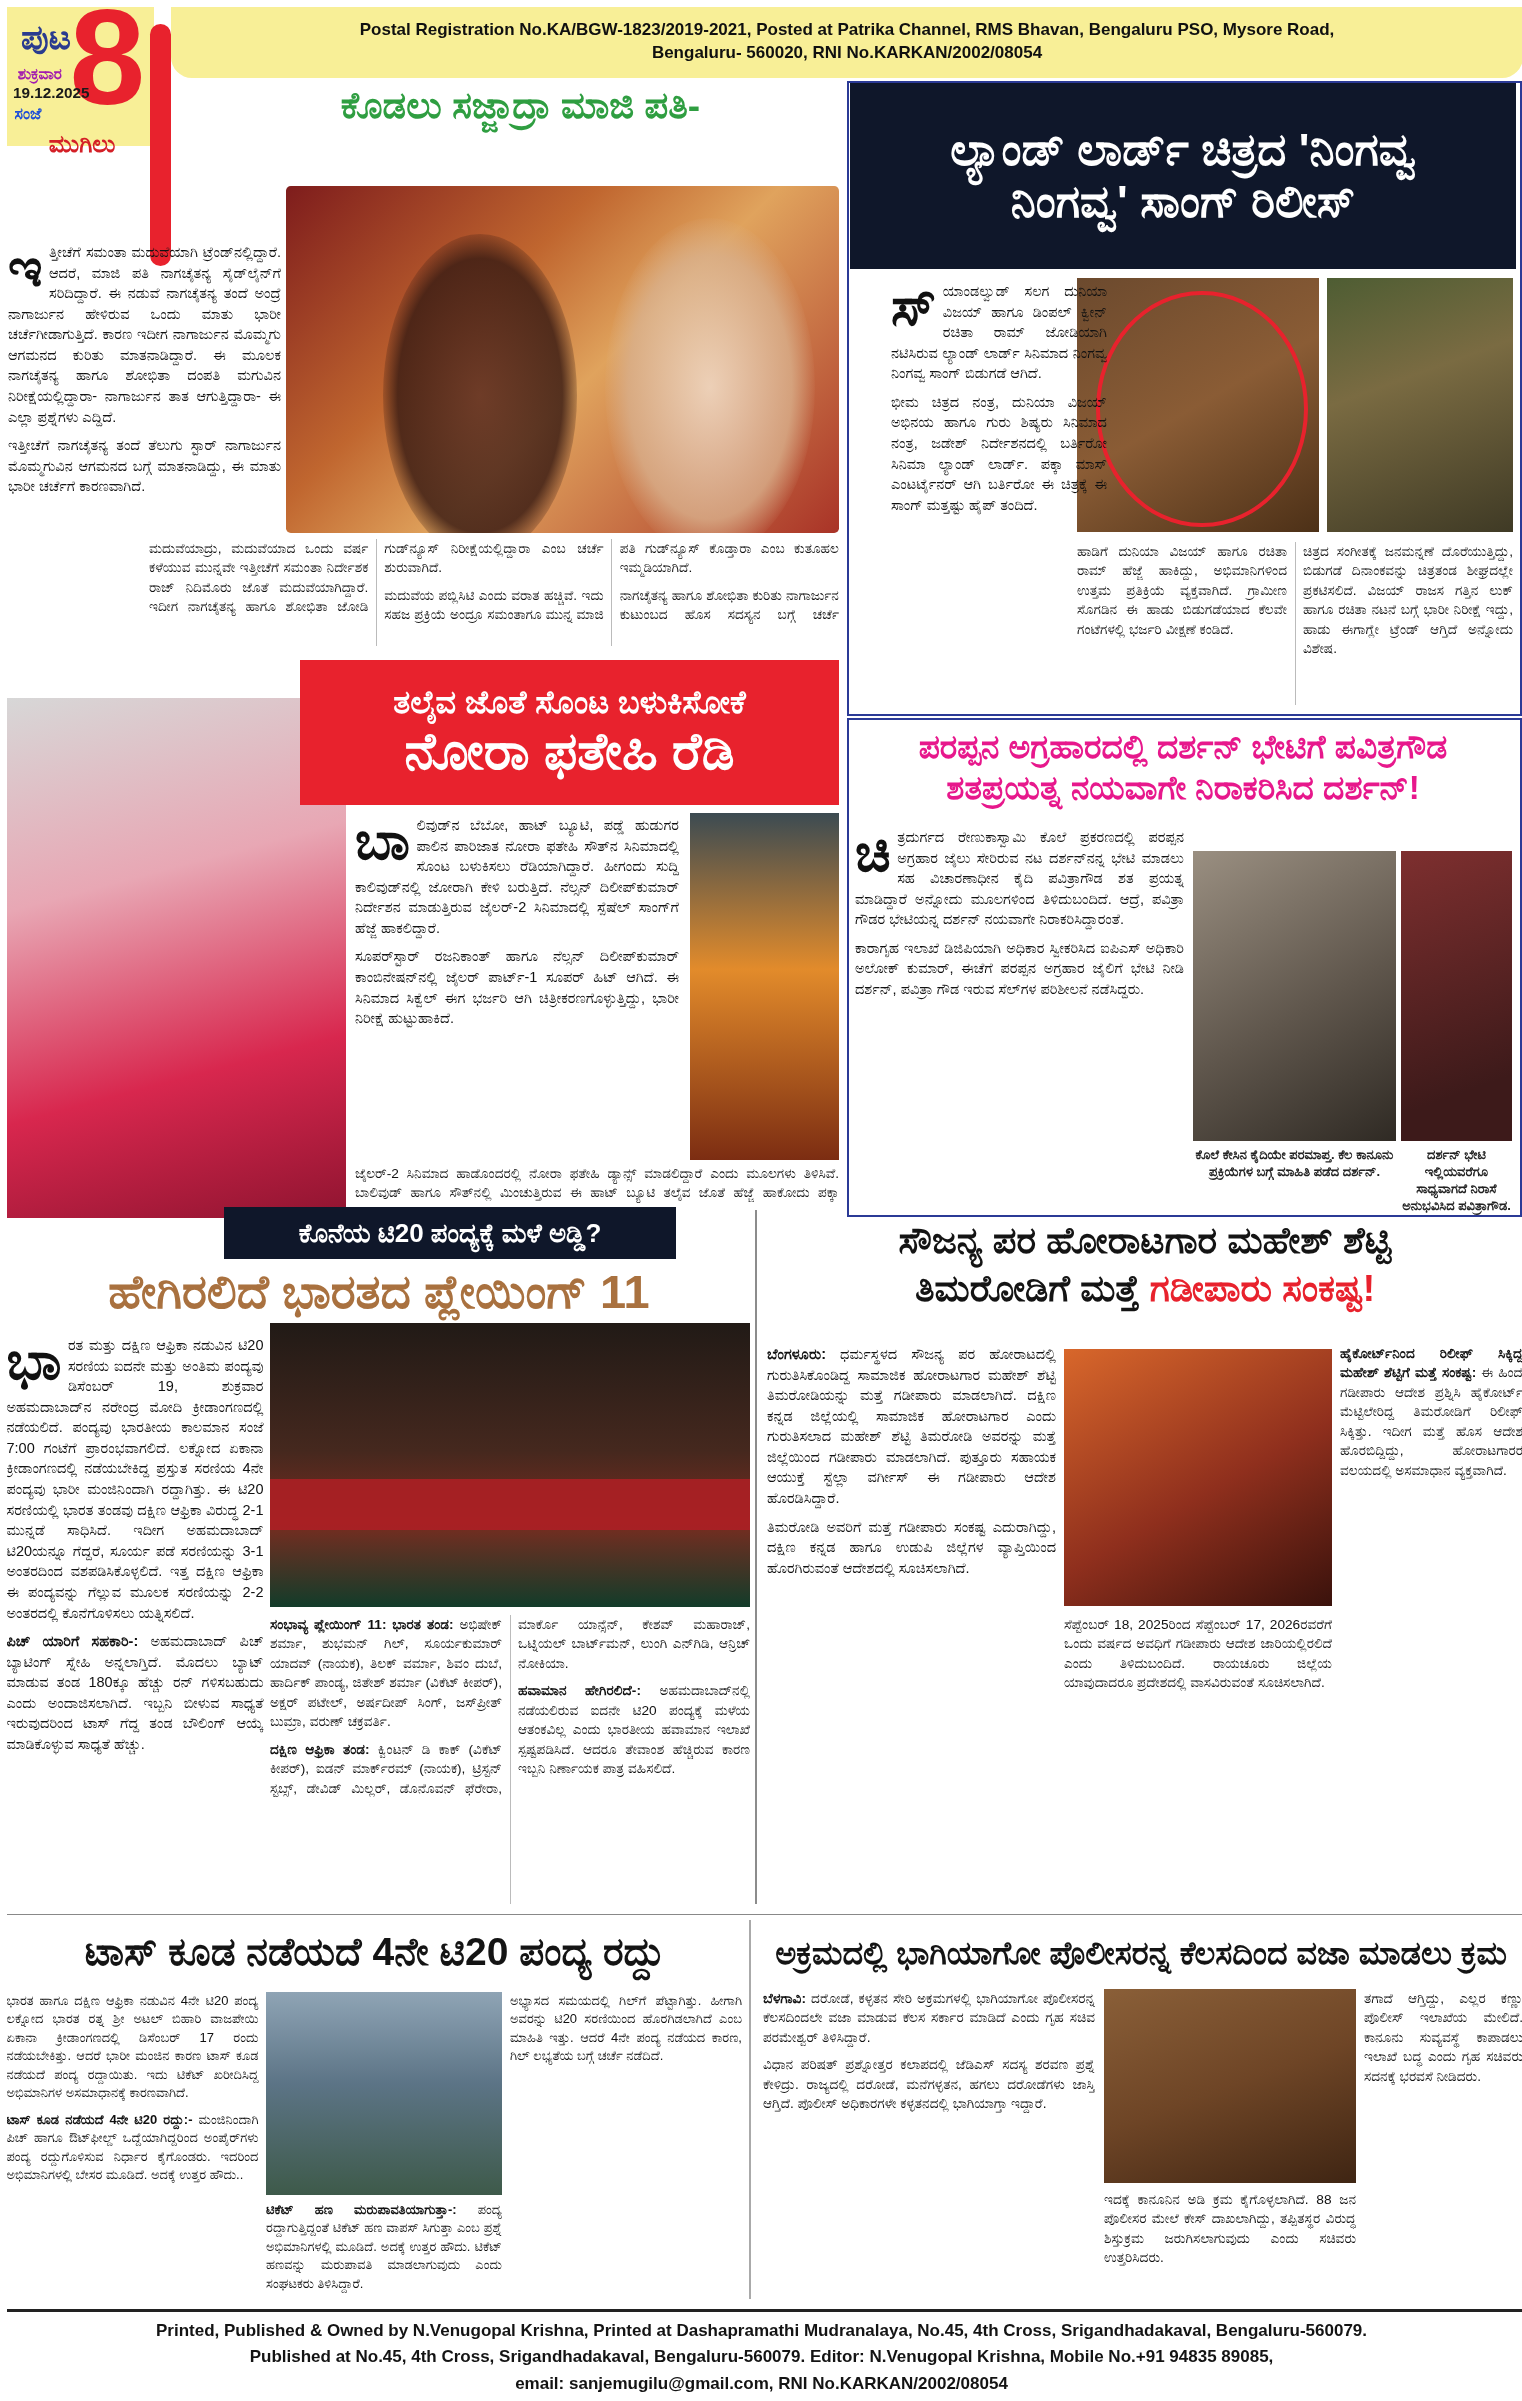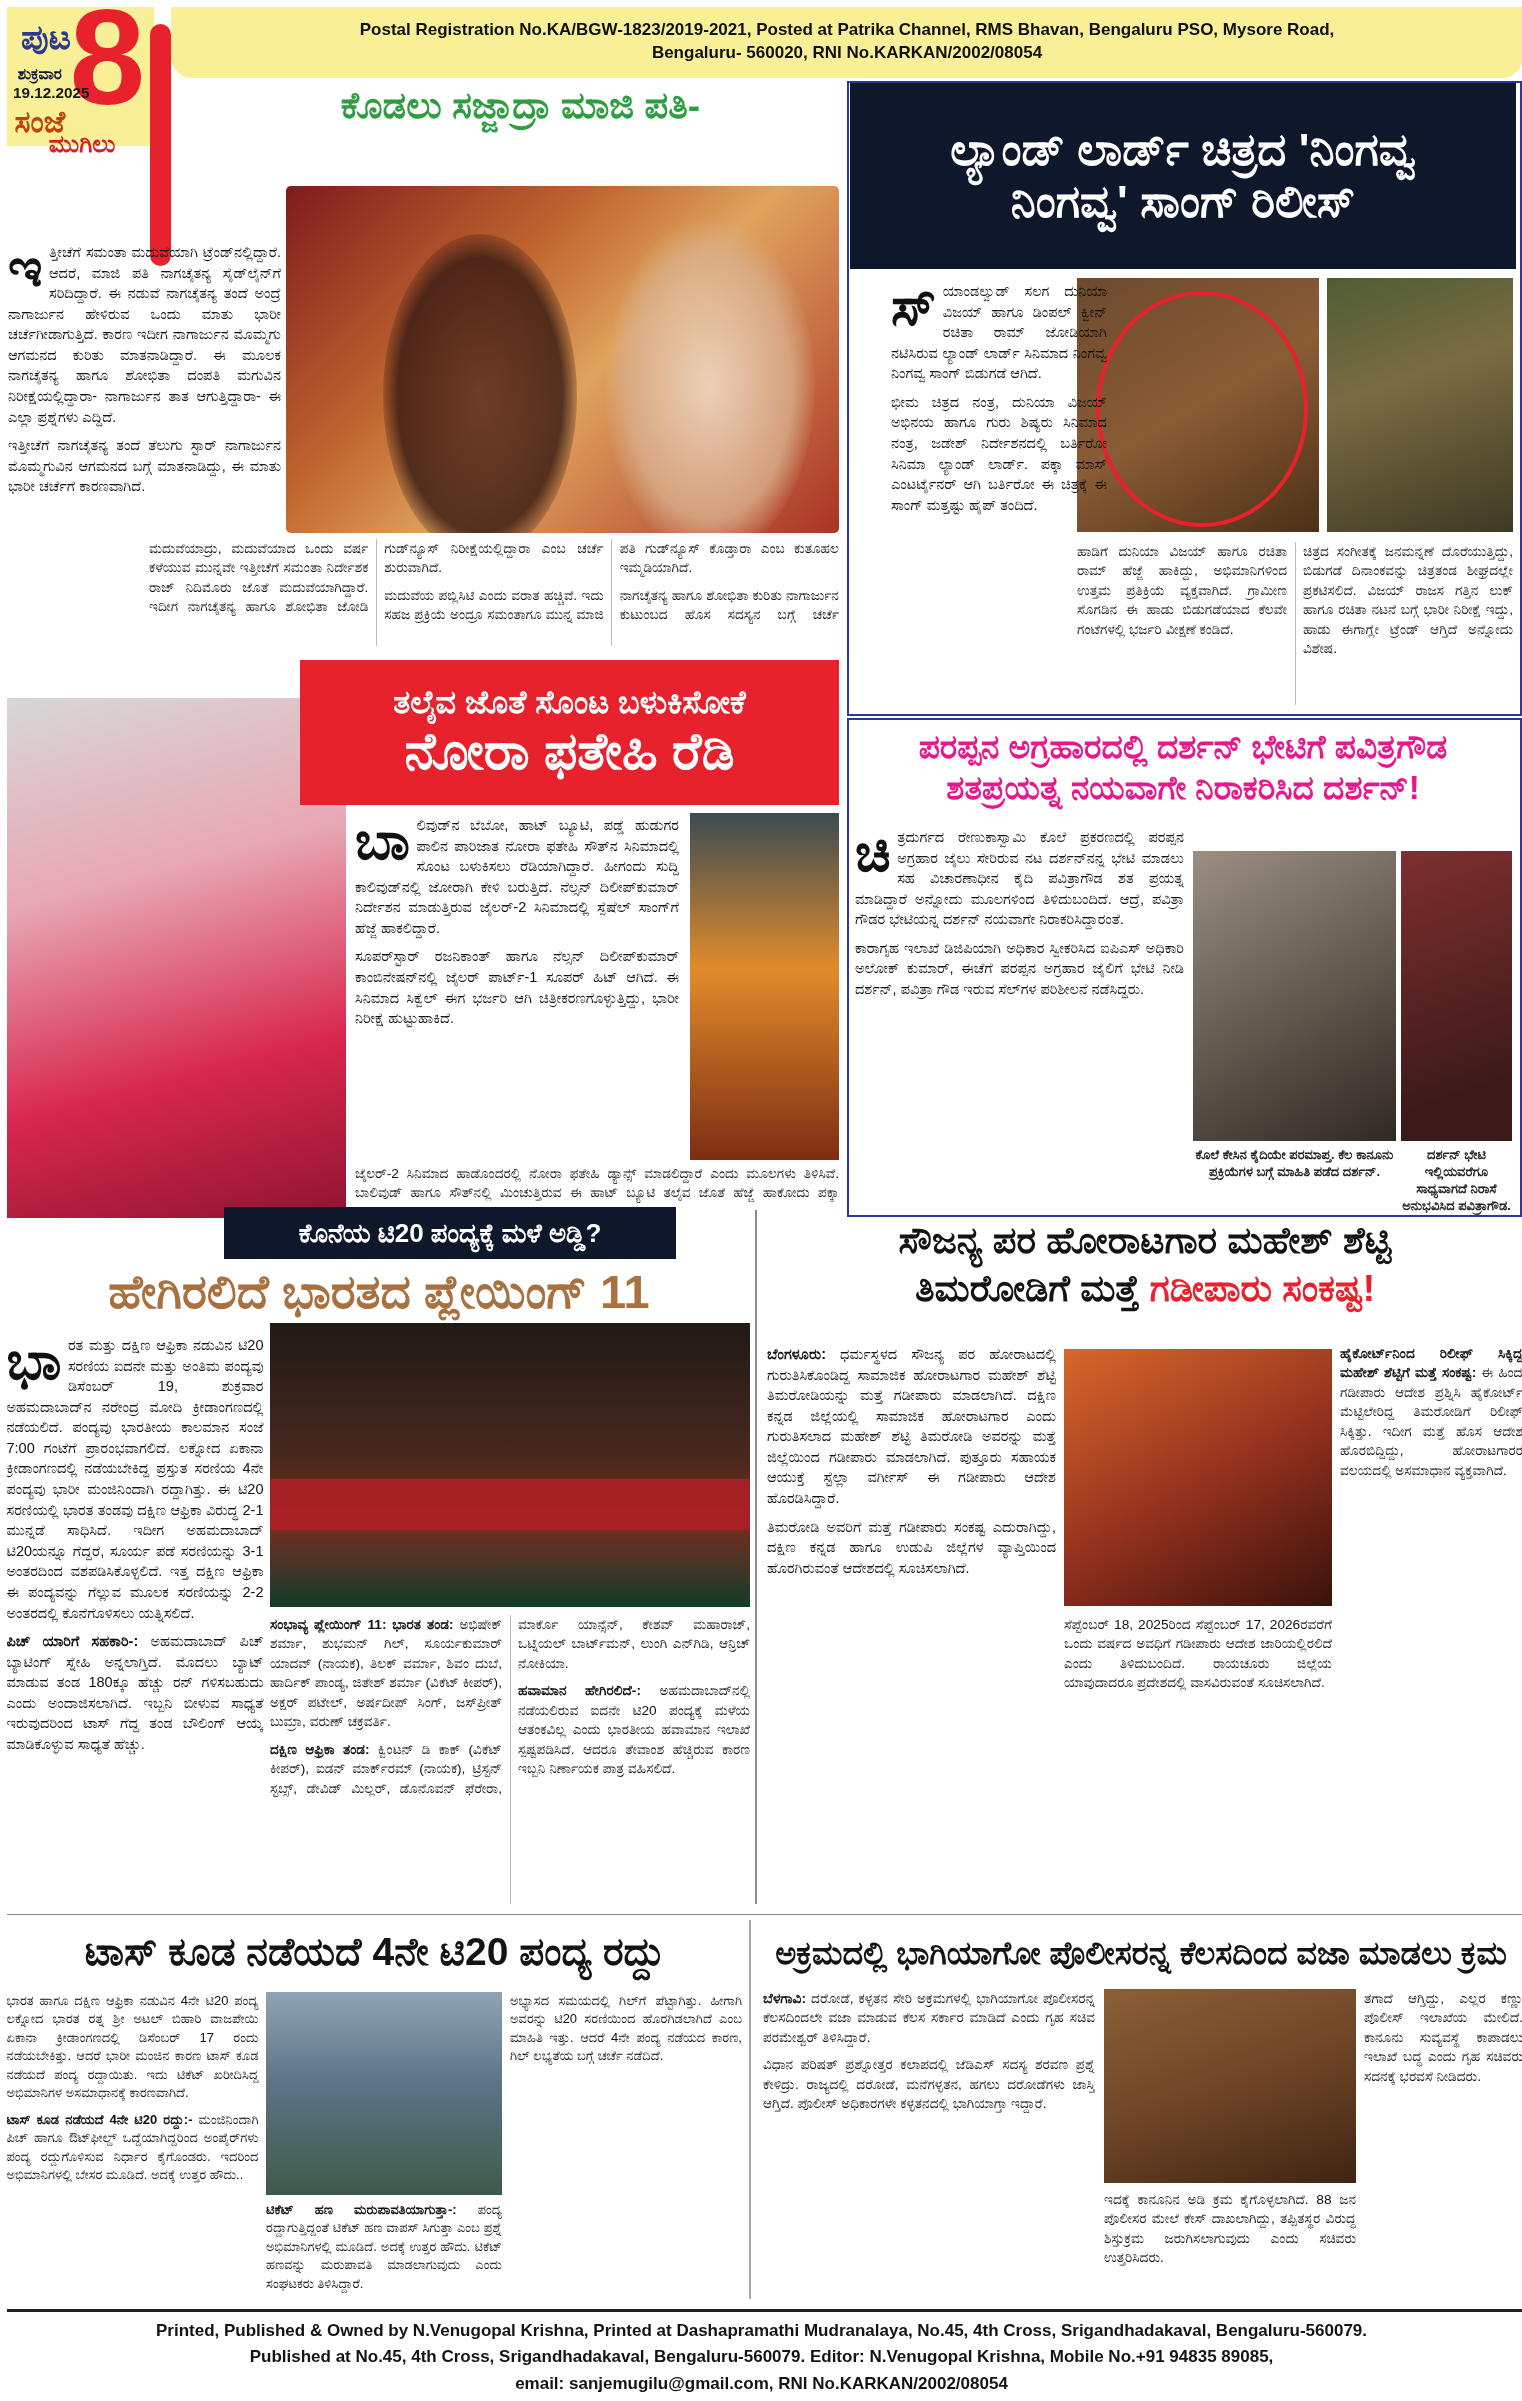--- a/index.html
+++ b/index.html
@@ -8,23 +8,23 @@
   .abs{position:absolute;}
   .just{ text-align:justify;}
   .body-text{font-size:14.5px;line-height:1.42;overflow:hidden;}
   .dc::first-letter{font-size:53px;line-height:.85;float:left;padding:3.2px 6.5px 0 0;font-weight:bold;}
   p{margin:0 0 8px 0;}
   .subhead{font-weight:bold;}
   
   .masthead{left:6.5px;top:6.5px;width:147px;height:139px;background:#f8ef97;}
   .mh-puta{left:14.5px;top:11.3px;font-size:34px;font-weight:bold;color:#2a3b8f;}
   .mh-eight{left:63px;top:-18px;font-size:136px;font-weight:bold;color:#e8222d;line-height:1;}
-  .mh-day{left:11.3px;top:58px;font-size:15.3px;font-weight:bold;color:#0f172a;}
+  .mh-day{left:11.3px;top:58px;font-size:15.3px;font-weight:bold;color:#a21caf;}
   .mh-date{left:6.5px;top:77px;font-size:15.3px;font-weight:bold;color:#1a1a1a;}
-  .mh-p1{left:8px;top:98px;font-size:30px;font-weight:bold;color:#c2410c;}
+  .mh-p1{left:8px;top:98px;font-size:16px;font-weight:bold;color:#1d4ed8;}
   .mh-p2{left:3.2px;top:123px;font-size:24px;font-weight:bold;color:#d42027;margin-left:39px;}
   .red-bar{left:150px;top:24px;width:21px;height:242px;background:#e8222d;border-radius:10.5px;}
   .banner{left:171px;top:6.5px;width:1352px;height:71px;background:#f8ef97;border-radius:0 0 21px 21px;
           display:flex;flex-direction:column;justify-content:center;text-align:center;}
   .banner div{font-size:17px;font-weight:bold;color:#101010;line-height:1.35;}
   
   .h-green{color:#2f9e41;font-weight:bold;text-align:center;line-height:1.18;font-size:37px;}
   .box-blue{background:#0f172a;color:#fff;font-weight:bold;text-align:center;}
   .h-red-box{background:#e8222d;color:#fff;font-weight:bold;text-align:center;}
   .h-pink{color:#e7188c;font-weight:bold;text-align:center;line-height:1.25;font-size:33px;}

